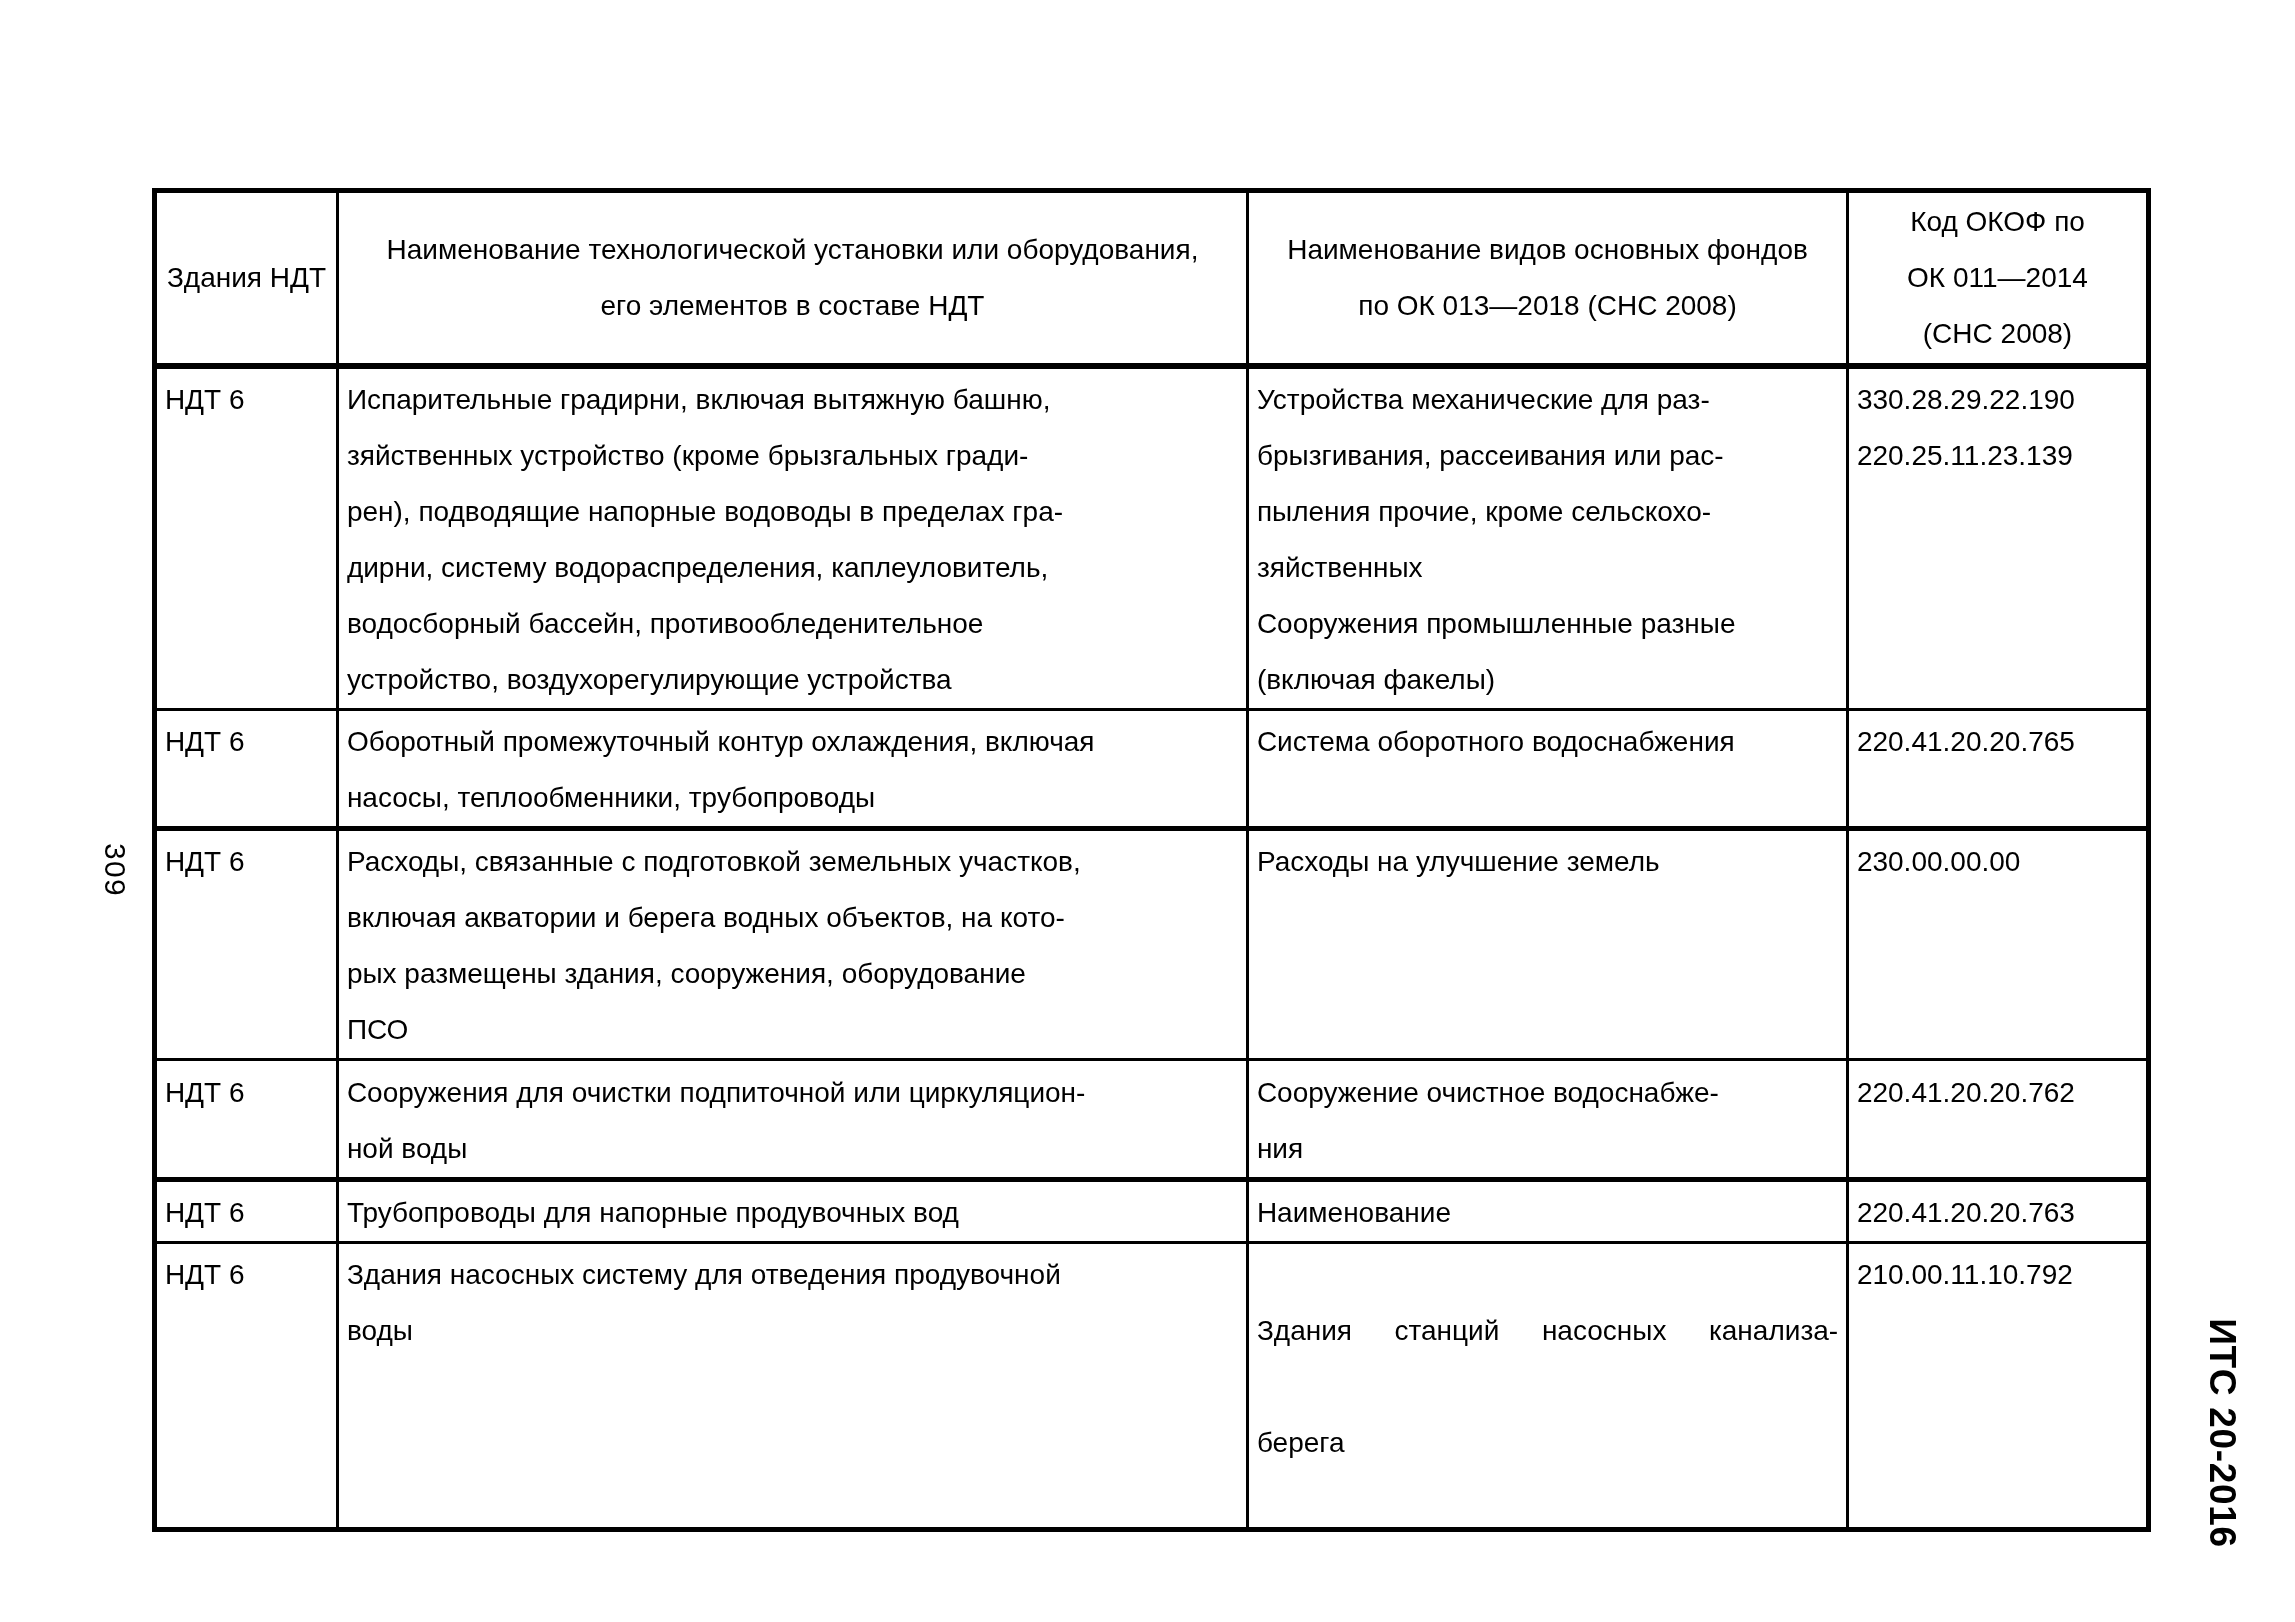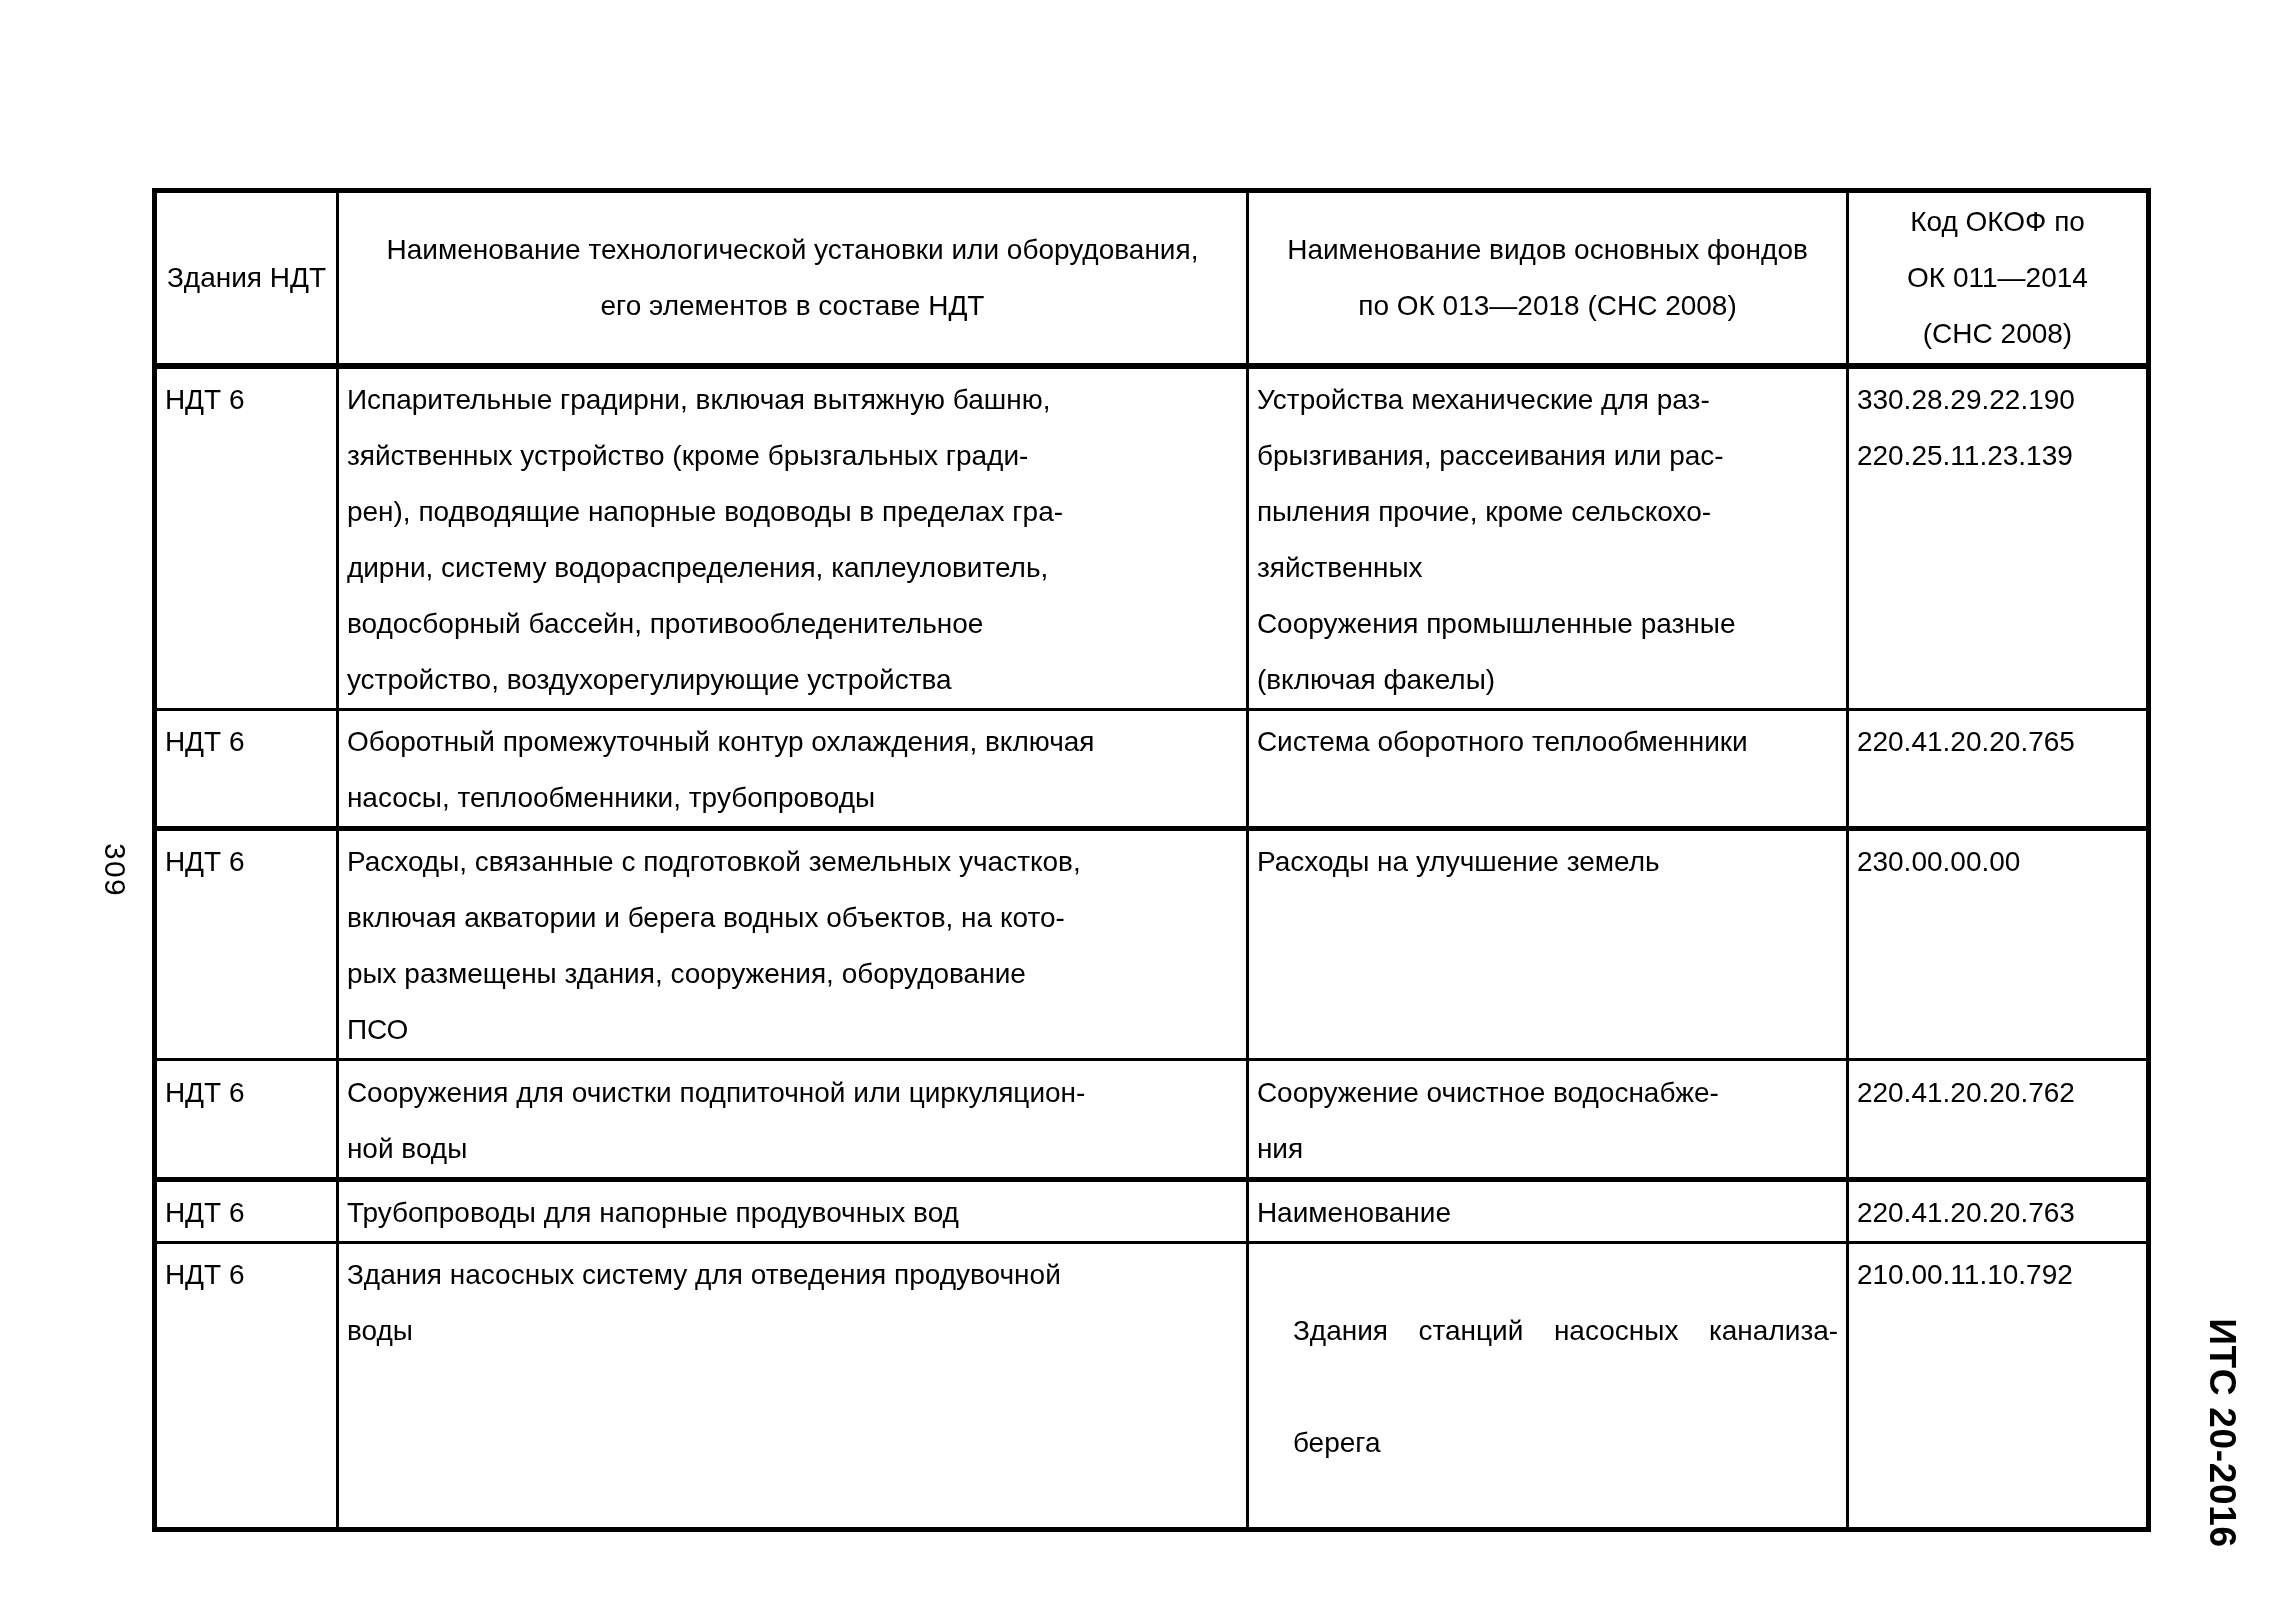--- a/index.html
+++ b/index.html
@@ -43,21 +43,21 @@
   tr.r2{height:114px;}
   tr.r3{height:226px;}
   tr.r4{height:116px;}
   tr.r5{height:58px;}
   tr.r6{height:113px;}
   tr.r1 td{border-bottom-width:3.9px;}
   tr.r2 td{border-bottom-width:5.2px;}
   tr.r3 td{border-bottom-width:3.9px;}
   tr.r4 td{border-bottom-width:5.2px;}
   tr.r5 td{border-bottom-width:3.3px;}
-  .line{white-space:normal;line-height:56px;margin-left:36px;}
+  .line{white-space:normal;line-height:56px;}
   .jl{text-align:justify;text-align-last:justify;}
   .rot{
     position:absolute;
     transform:translate(-50%,-50%) rotate(90deg);
     white-space:nowrap;
   }
   .page-num{
     left:115px;top:870px;
     font-size:30px;
     letter-spacing:1.3px;
@@ -110,21 +110,21 @@
 зяйственных
 Сооружения промышленные разные
 (включая факелы)</td>
         <td>330.28.29.22.190
 220.25.11.23.139</td>
       </tr>
       <tr class="r2">
         <td>НДТ 6</td>
         <td>Оборотный промежуточный контур охлаждения, включая
 насосы, теплообменники, трубопроводы</td>
-        <td>Система оборотного теплообменники</td>
+        <td>Система оборотного водоснабжения</td>
         <td>220.41.20.20.765</td>
       </tr>
       <tr class="r3">
         <td>НДТ 6</td>
         <td>Расходы, связанные с подготовкой земельных участков,
 включая акватории и берега водных объектов, на кото-
 рых размещены здания, сооружения, оборудование
 ПСО</td>
         <td>Расходы на улучшение земель</td>
         <td>230.00.00.00</td>

